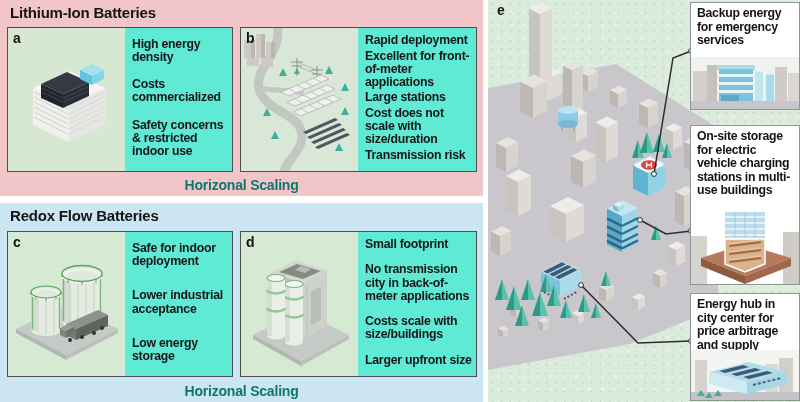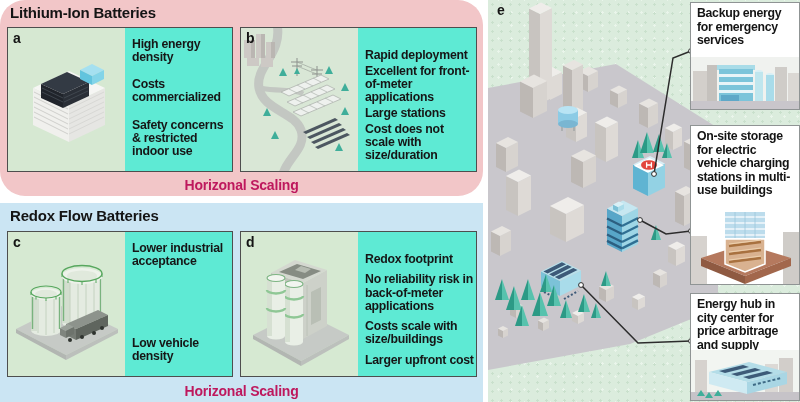--- a/index.html
+++ b/index.html
@@ -1,37 +1,37 @@
 <!DOCTYPE html>
 <html><head>
 <meta charset="utf-8">
 <style>
   html,body{margin:0;padding:0;background:#fff;}
   .canvas{position:relative;width:800px;height:402px;background:#fff;overflow:hidden;
           font-family:"Liberation Sans",sans-serif;}
   .sec{position:absolute;left:0;width:483px;}
-  .sec.pink{top:0;height:196px;background:#f2c6c8;border-radius:25px;}
+  .sec.pink{top:0;height:196px;background:#f2c6c8;}
   .sec.blue{top:203px;height:199px;background:#cbe5f3;}
   .sec-title{position:absolute;top:4px;left:10px;font-size:15px;font-weight:bold;
              color:#141414;letter-spacing:-0.2px;}
   .sec-foot{position:absolute;left:0;right:0;bottom:3px;text-align:center;
-            font-weight:bold;font-size:14px;color:#be185d;letter-spacing:-0.2px;}
+            font-weight:bold;font-size:14px;color:#0f766e;letter-spacing:-0.2px;}
   .panel{position:absolute;height:145px;background:#fff;border:1px solid #4e4e4e;
          display:flex;box-sizing:border-box;}
   .pink .panel{top:27px;}
   .blue .panel{top:28px;height:146px;}
   .panel.pa,.panel.pc{left:7px;width:226px;}
   .panel.pb,.panel.pd{left:240px;width:237px;}
   .art{position:relative;flex:0 0 117px;}
   .art svg{display:block;width:100%;height:100%;}
   .plet{position:absolute;top:2px;left:5px;font-weight:bold;font-size:14px;
         color:#141414;z-index:2;}
   .ptxt{flex:1;display:flex;flex-direction:column;justify-content:space-between;
         padding:10px 3px 13px 7px;background:#5eead4;}
-  .ptxt.tight{padding:21px 2px 9px 7px;}
+  .ptxt.tight{padding:6px 2px 9px 7px;}
   .ptxt p{margin:0;font-size:12.3px;font-weight:bold;line-height:1.07;
           letter-spacing:-0.25px;color:#161616;}
   .city{position:absolute;left:488px;top:0;width:312px;height:402px;
         background-color:#dbecdd;
         background-image:radial-gradient(#c9e0cc 1px,transparent 1.4px),
                          radial-gradient(#eaf5eb 1px,transparent 1.4px);
         background-size:9px 9px,13px 13px;background-position:0 0,4px 6px;}
   .city-letter{position:absolute;left:9px;top:2px;font-weight:bold;font-size:14px;
                color:#141414;z-index:2;}
   #citysvg{position:absolute;left:0;top:0;width:312px;height:402px;}
@@ -121,20 +121,21 @@
             <polygon points="98,115 94,123 102,123"></polygon>
               <polygon points="56,40 53,46 59,46"></polygon>
           </g>
         </svg>
       </div>
       <div class="ptxt tight">
         <p>Rapid deployment</p>
         <p>Excellent for front-of-meter applications</p>
         <p>Large stations</p>
         <p>Cost does not scale with size/duration</p>
+        <p>Transmission risk</p>
       </div>
     </div>
 
     <div class="sec-foot">Horizonal Scaling</div>
   </section>
 
   <section class="sec blue">
     <div class="sec-title">Redox Flow Batteries</div>
 
     <div class="panel pc">
@@ -167,22 +168,23 @@
           <polygon points="52,96 60,92 66,95 58,99" fill="#9aa099"></polygon>
           <polygon points="58,99 66,95 66,102 58,106" fill="#6d736c"></polygon>
           <polygon points="52,96 58,99 58,106 52,103" fill="#7f857e"></polygon>
           <circle cx="62" cy="108" r="2" fill="#2f332f"></circle>
             <circle cx="74" cy="105" r="2" fill="#2f332f"></circle>
           <circle cx="86" cy="101" r="2" fill="#2f332f"></circle>
             <circle cx="94" cy="96" r="2" fill="#2f332f"></circle>
         </svg>
       </div>
       <div class="ptxt">
+        <p>Safe for indoor deployment</p>
         <p>Lower industrial acceptance</p>
-        <p>Low vehicle density</p>
+        <p>Low energy storage</p>
       </div>
     </div>
 
     <div class="panel pd">
       <span class="plet">d</span>
       <div class="art">
         <svg viewBox="0 0 117 144" preserveAspectRatio="none">
           <rect width="117" height="144" fill="#d6e9d2"></rect>
           <polygon points="12,103 60,79 108,103 60,129" fill="#c6cac6"></polygon>
           <polygon points="12,103 60,129 60,134 12,107" fill="#b2b6b2"></polygon>
@@ -200,24 +202,24 @@
           <ellipse cx="53" cy="52" rx="9" ry="3.5" fill="#f2f5f0"></ellipse>
           <ellipse cx="53" cy="52" rx="9" ry="3.5" fill="none" stroke="#7db483" stroke-width="1.1"></ellipse>
           <path d="M26,46 L26,104 A9,3.5 0 0 0 44,104 L44,46" fill="#e9efe6"></path>
           <rect x="26" y="46" width="5" height="58" fill="#d6e0d2"></rect>
           <path d="M26,58 a9,3.5 0 0 0 18,0 M26,76 a9,3.5 0 0 0 18,0" stroke="#8fc795" stroke-width="2.4" fill="none"></path>
           <ellipse cx="35" cy="46" rx="9" ry="3.5" fill="#f2f5f0"></ellipse>
           <ellipse cx="35" cy="46" rx="9" ry="3.5" fill="none" stroke="#7db483" stroke-width="1.1"></ellipse>
         </svg>
       </div>
       <div class="ptxt tight">
-        <p>Redox footprint</p>
-        <p>No reliability risk in back-of-meter applications</p>
+        <p>Small footprint</p>
+        <p>No transmission city in back-of-meter applications</p>
         <p>Costs scale with size/buildings</p>
-        <p>Larger upfront cost</p>
+        <p>Larger upfront size</p>
       </div>
     </div>
 
     <div class="sec-foot">Horizonal Scaling</div>
   </section>
 
   <section class="city">
     <span class="city-letter">e</span>
     <svg id="citysvg" viewBox="0 0 312 402">
         <polygon points="0.0,88.0 128.0,64.0 230.0,128.0 230.0,308.0 142.0,344.0 0.0,370.0" fill="#c9c7cc"></polygon>

